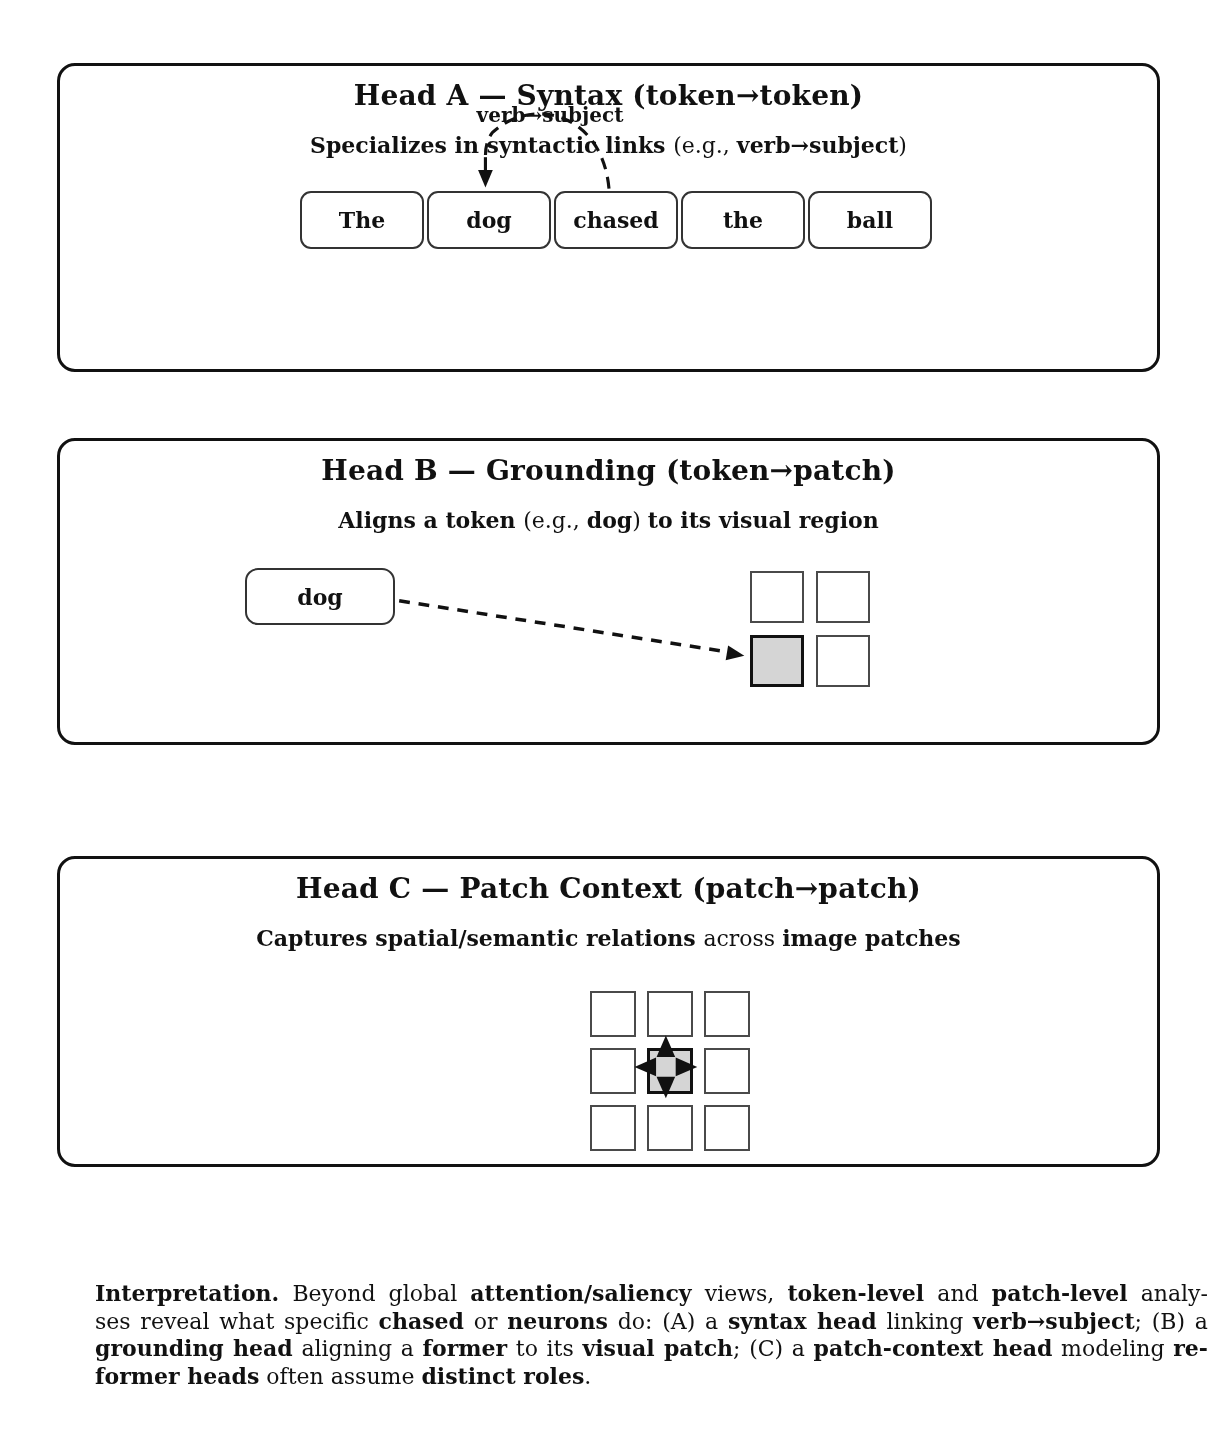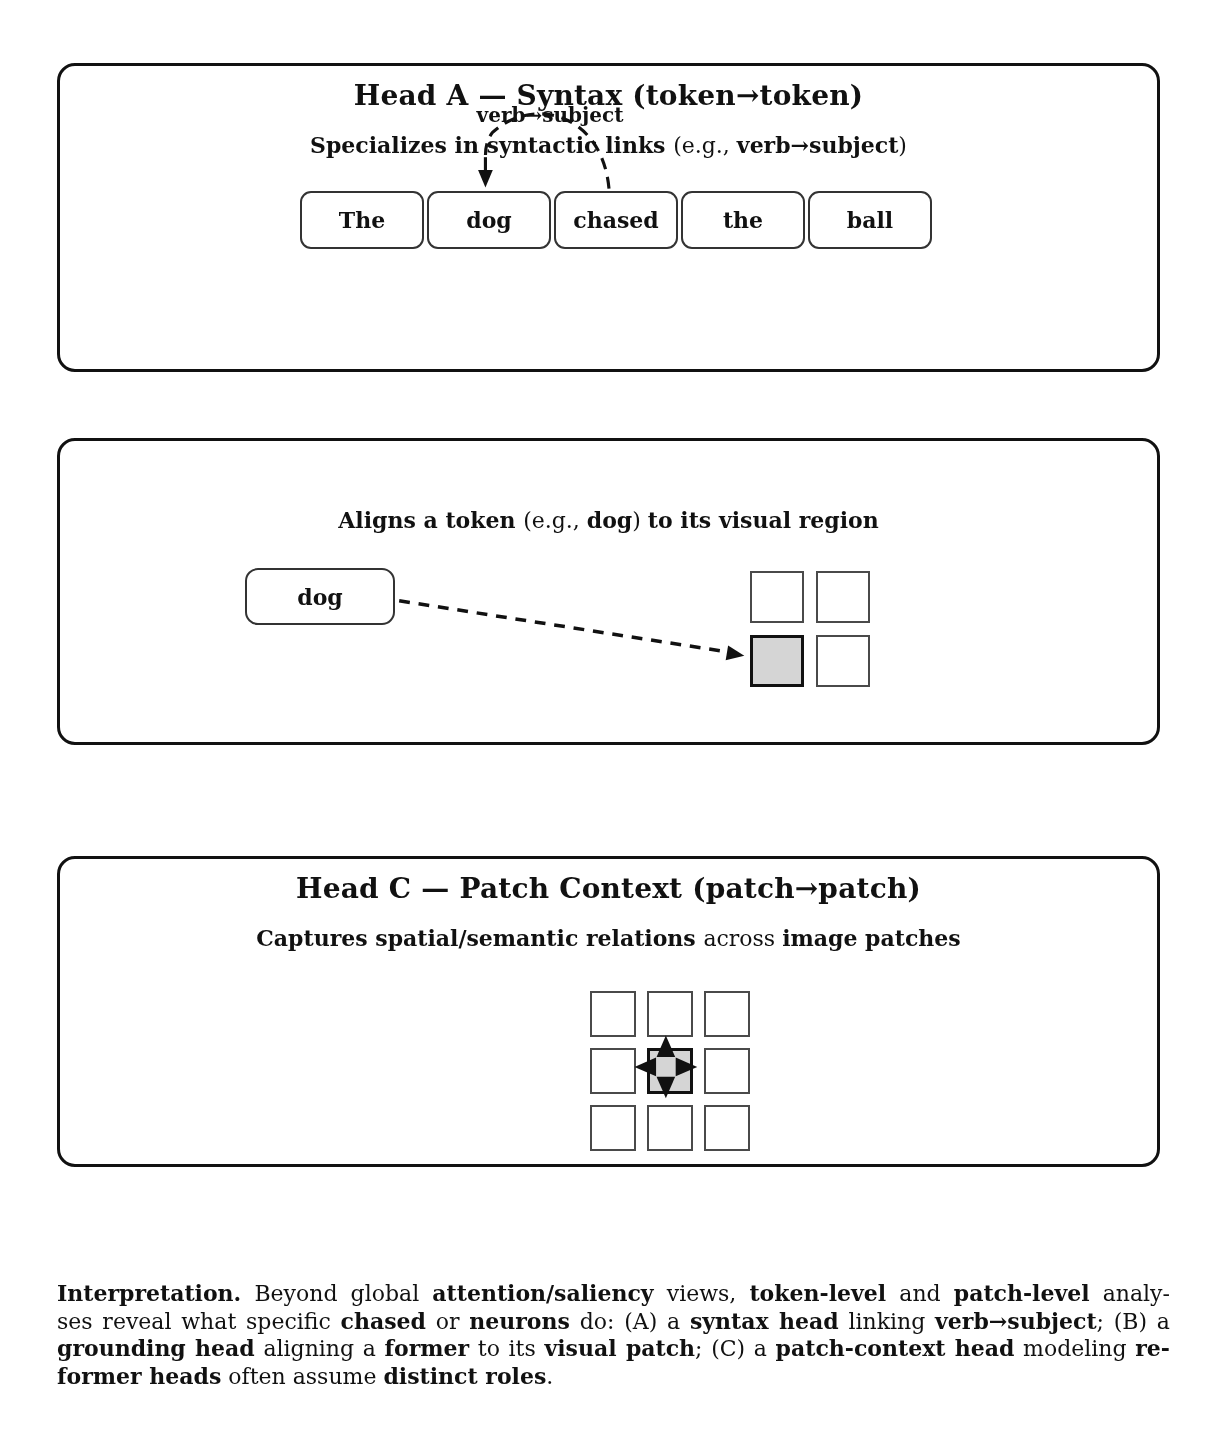--- a/index.html
+++ b/index.html
@@ -55,21 +55,21 @@
   #grid-c { left:530px; top:132px; grid-template-columns:repeat(3,46px); grid-auto-rows:46px; gap:11px; }
   .patch { background:#fff; border:2px solid #4a4a4a; }
   .patch.hl { background:#d5d5d5; border:3px solid #111; }
 
   .overlay { position:absolute; inset:0; width:100%; height:100%; pointer-events:none; }
 
   .interpretation {
     position:absolute; left:57px; top:1280px; width:1113px;
     font-size:22px; line-height:27.5px;
   }
-  .int-line { width:100%; }
+  .int-line { width:100%;margin-left:38px; }
   .int-line.just { text-align:justify; text-align-last:justify; }
 </style>
 </head>
 <body>
 
 <section class="panel" id="panel-a">
   <div class="panel-title">Head A — Syntax (token→token)</div>
   <div class="arc-label">verb→subject</div>
   <div class="panel-subtitle"><span class="b">Specializes in syntactic links </span><span class="r">(e.g., </span><span class="b">verb→subject</span><span class="r">)</span></div>
 
@@ -82,20 +82,21 @@
   <div class="token-row">
       <div class="token-box">The</div>
       <div class="token-box">dog</div>
       <div class="token-box">chased</div>
       <div class="token-box">the</div>
       <div class="token-box">ball</div>
     </div>
 </section>
 
 <section class="panel" id="panel-b">
+  <div class="panel-title">Head B — Grounding (token→patch)</div>
   <div class="panel-subtitle"><span class="b">Aligns a token </span><span class="r">(e.g., </span><span class="b">dog</span><span class="r">) </span><span class="b">to its visual region</span></div>
 
   <div class="word-box">dog</div>
 
   <svg class="overlay" viewBox="0 0 1103 307">
     <line x1="338" y1="163" x2="672" y2="215" stroke="#111" stroke-width="3.6" stroke-dasharray="11 9"></line>
     <polygon points="690,219 671,223.5 673.5,208.5" fill="#111"></polygon>
   </svg>
 
   <div class="patch-grid" id="grid-b">

